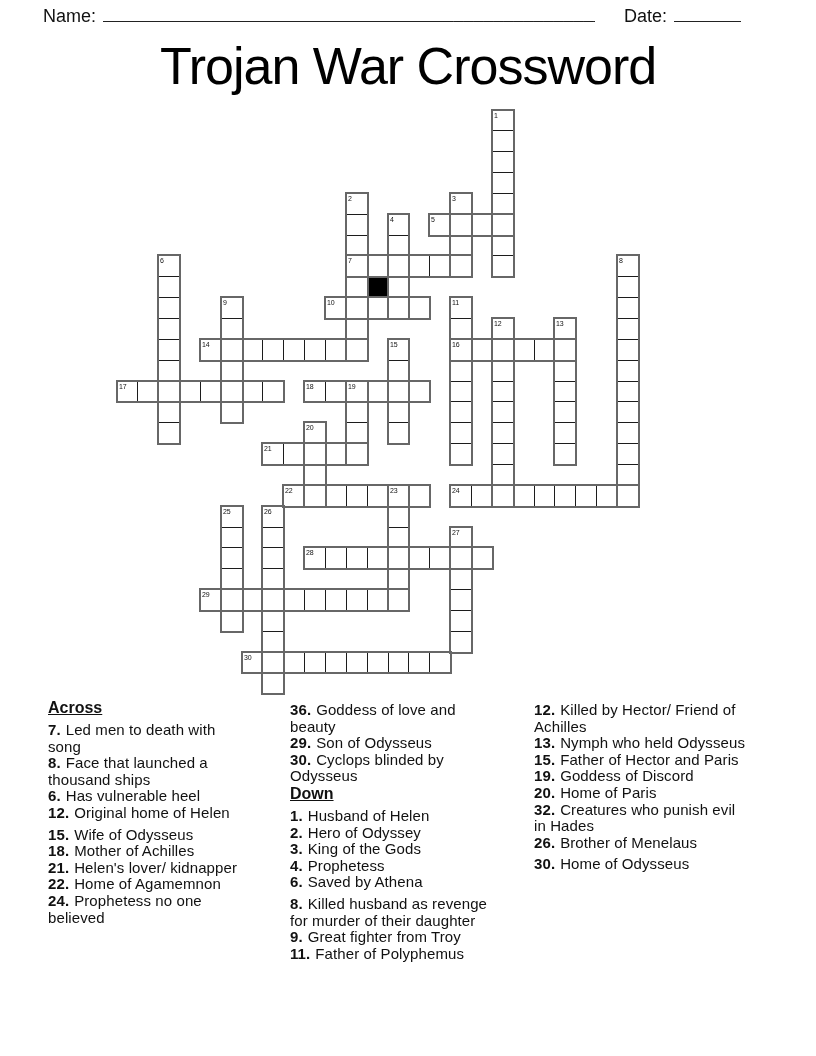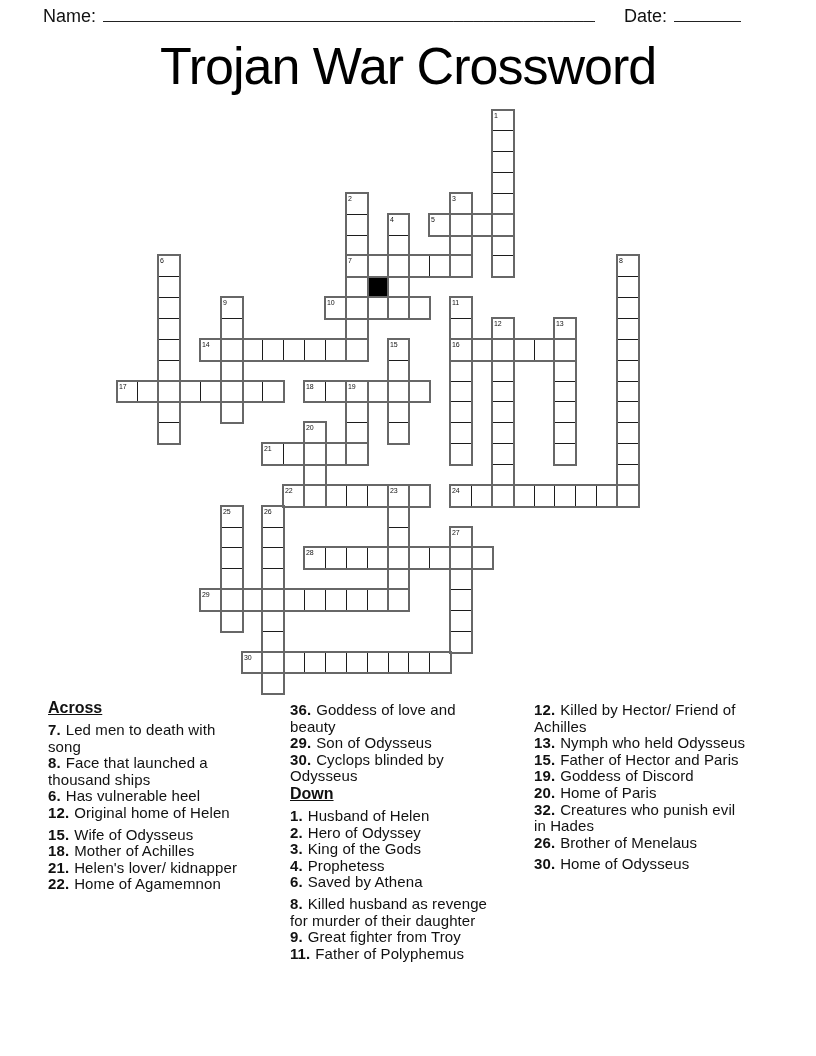--- a/index.html
+++ b/index.html
@@ -308,20 +308,21 @@
   <div class="clues-col" id="cluecol-0">
       <div class="clue-heading">Across</div>
       <div class="clue"><span class="cnum">7.</span>Led men to death with<br>song</div>
       <div class="clue"><span class="cnum">8.</span>Face that launched a<br>thousand ships</div>
       <div class="clue"><span class="cnum">6.</span>Has vulnerable heel</div>
       <div class="clue"><span class="cnum">12.</span>Original home of Helen</div>
       <div class="clue" style="margin-top: 5px;"><span class="cnum">15.</span>Wife of Odysseus</div>
       <div class="clue"><span class="cnum">18.</span>Mother of Achilles</div>
       <div class="clue"><span class="cnum">21.</span>Helen's lover/ kidnapper</div>
       <div class="clue"><span class="cnum">22.</span>Home of Agamemnon</div>
+      <div class="clue"><span class="cnum">24.</span>Prophetess no one<br>believed</div>
     </div>
   <div class="clues-col" id="cluecol-1">
       <div class="clue"><span class="cnum">36.</span>Goddess of love and<br>beauty</div>
       <div class="clue"><span class="cnum">29.</span>Son of Odysseus</div>
       <div class="clue"><span class="cnum">30.</span>Cyclops blinded by<br>Odysseus</div>
       <div class="clue-heading">Down</div>
       <div class="clue"><span class="cnum">1.</span>Husband of Helen</div>
       <div class="clue"><span class="cnum">2.</span>Hero of Odyssey</div>
       <div class="clue"><span class="cnum">3.</span>King of the Gods</div>
       <div class="clue"><span class="cnum">4.</span>Prophetess</div>

